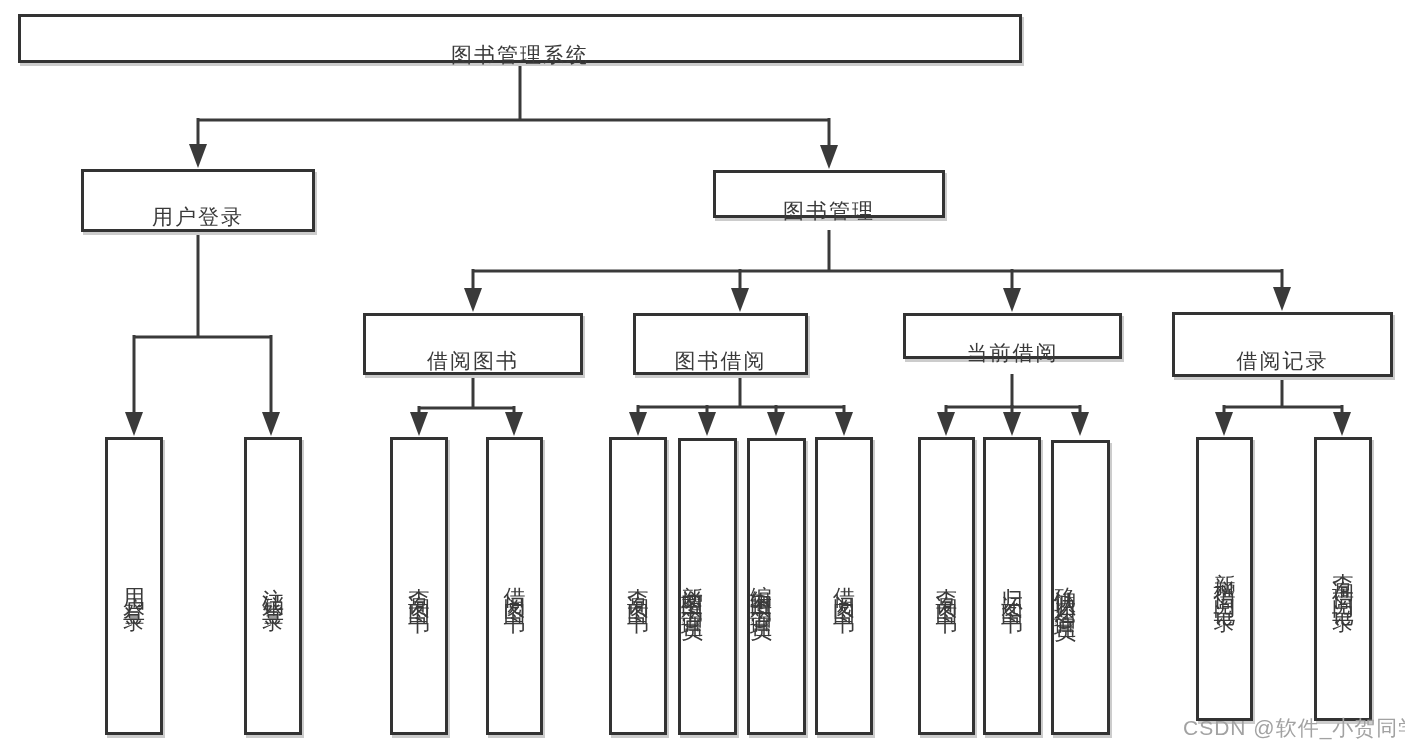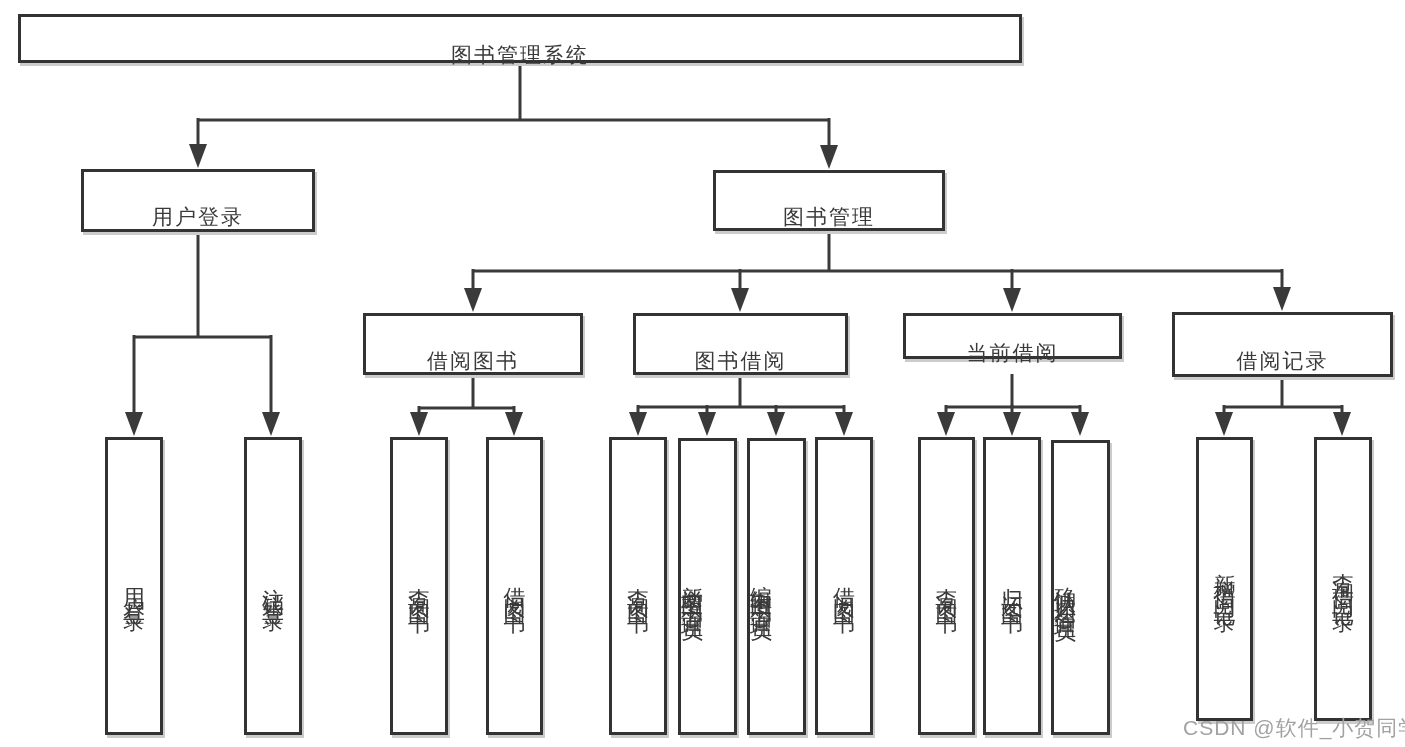--- a/index.html
+++ b/index.html
@@ -129,28 +129,28 @@
     </g>
   </svg>
 
   <div class="node" style="left:18px; top:14px; width:1004px; height:49px;">
     <span class="hlabel">图书管理系统</span>
   </div>
 
   <div class="node" style="left:81px; top:169px; width:234px; height:63px;">
     <span class="hlabel">用户登录</span>
   </div>
-  <div class="node" style="left:713px; top:170px; width:232px; height:61px;">
+  <div class="node" style="left:713px; top:170px; width:232px; height:48px;">
     <span class="hlabel">图书管理</span>
   </div>
 
   <div class="node" style="left:363px; top:313px; width:220px; height:62px;">
     <span class="hlabel">借阅图书</span>
   </div>
-  <div class="node" style="left:633px; top:313px; width:215px; height:62px;">
+  <div class="node" style="left:633px; top:313px; width:175px; height:62px;">
     <span class="hlabel">图书借阅</span>
   </div>
   <div class="node" style="left:903px; top:313px; width:219px; height:46px;">
     <span class="hlabel">当前借阅</span>
   </div>
   <div class="node" style="left:1172px; top:312px; width:221px; height:65px;">
     <span class="hlabel">借阅记录</span>
   </div>
 
   <div class="node" style="left:105px; top:437px; width:58px; height:298px;">

